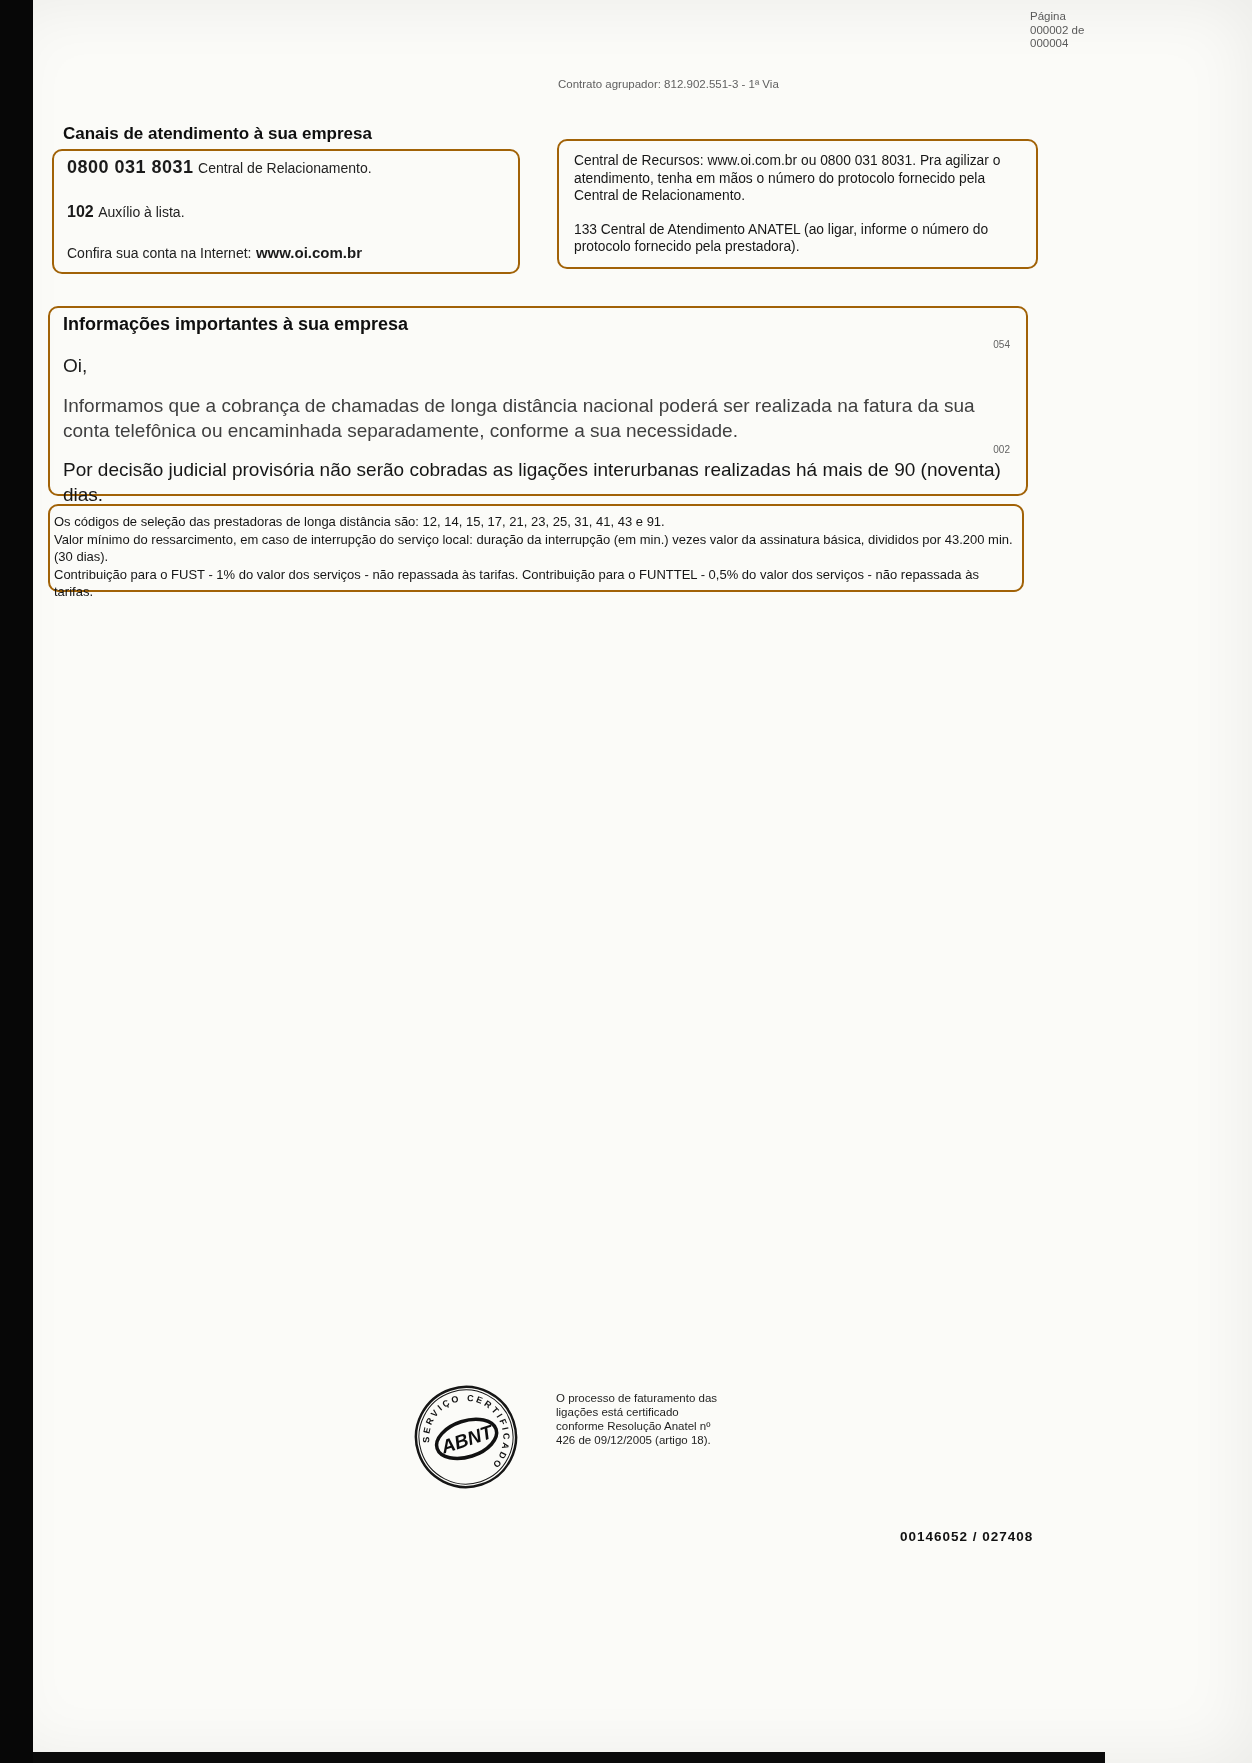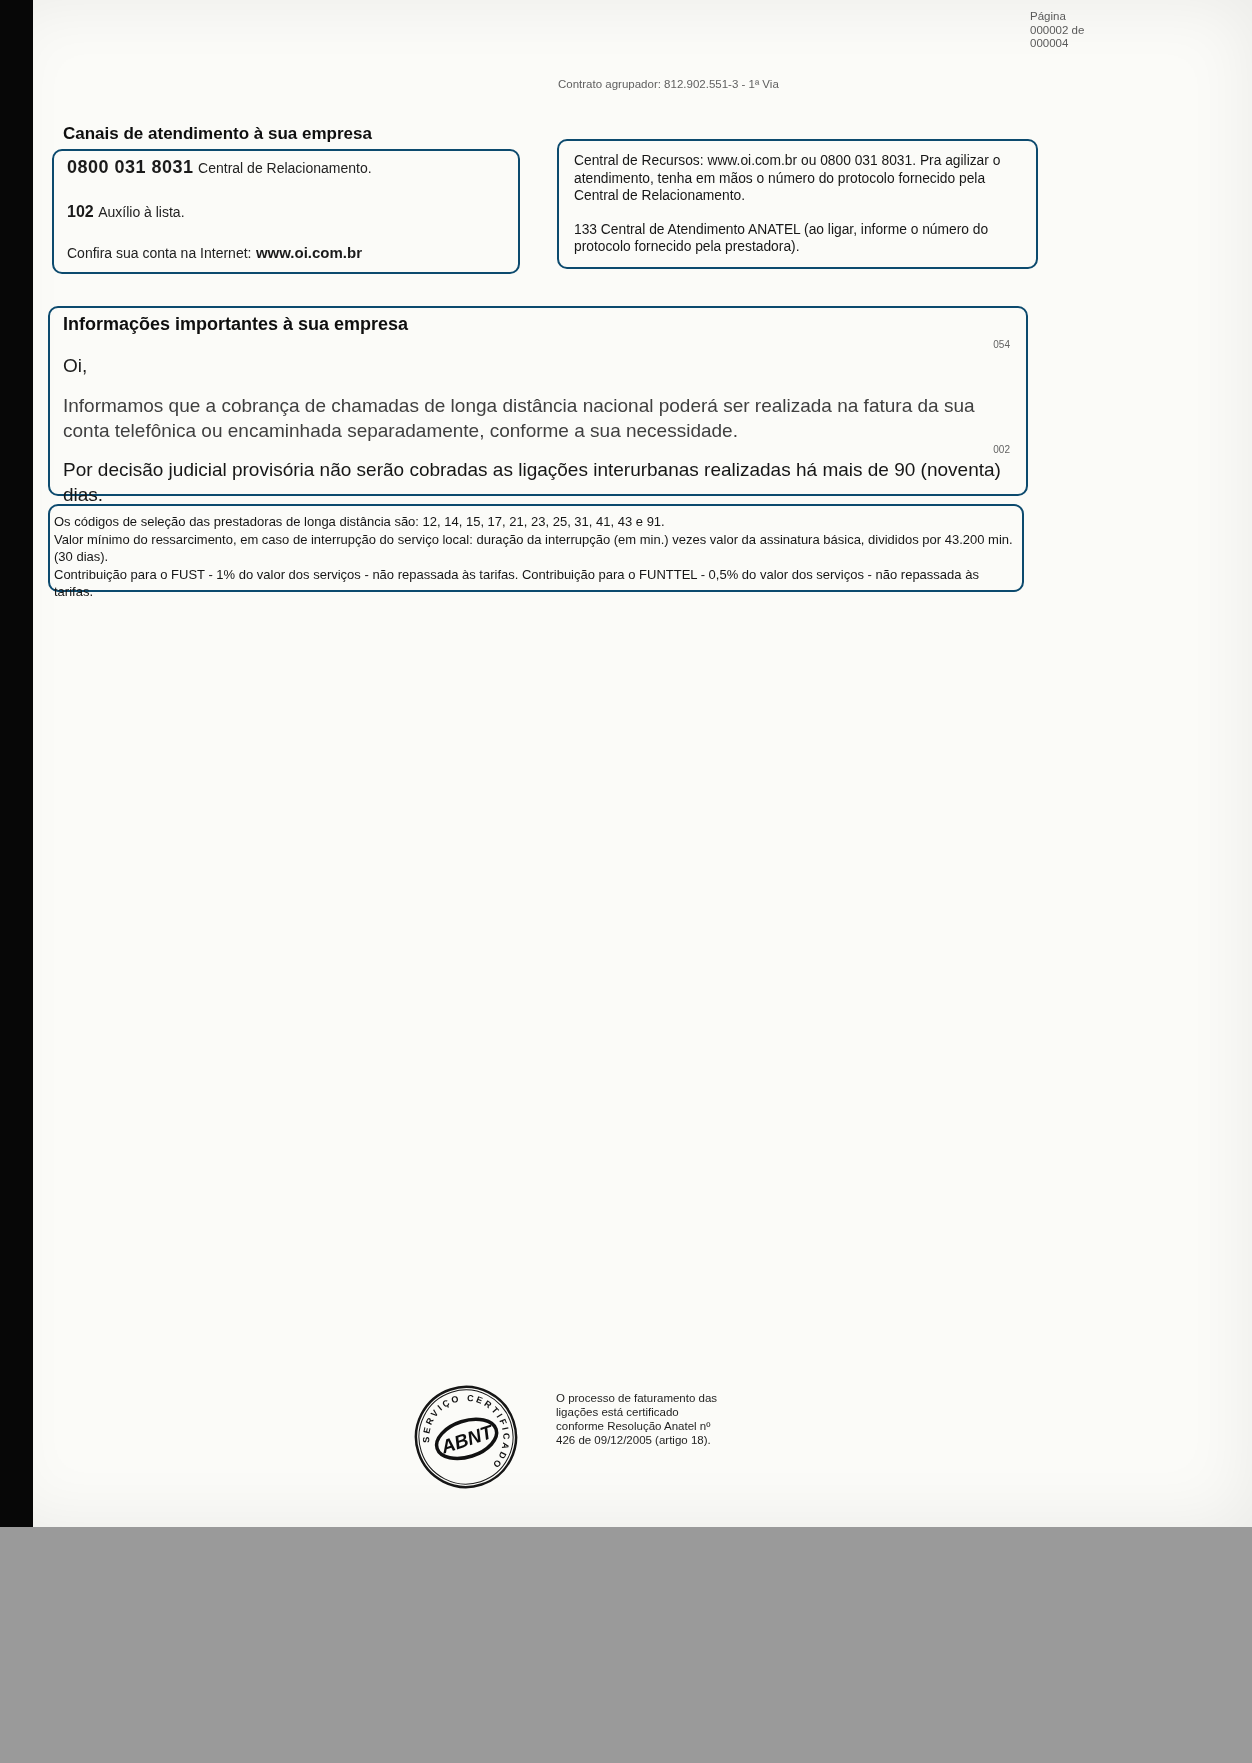--- a/index.html
+++ b/index.html
@@ -1,19 +1,19 @@
 <!DOCTYPE html>
 <html><head>
 <meta charset="utf-8">
 <style>
   html, body { margin: 0; padding: 0; background: #9a9a9a; }
   .page {
     position: relative;
     width: 1252px;
-    height: 1527px;
+    height: 1763px;
     margin: 0 auto;
     background: #fbfbf8;
     font-family: "Liberation Sans", sans-serif;
     color: #1b1b1b;
     overflow: hidden;
     box-shadow: inset 0 0 70px rgba(0,0,0,0.07);
   }
   .left-strip {
     position: absolute; left: 0; top: 0;
     width: 33px; height: 1763px;
@@ -27,21 +27,21 @@
   .page-info {
     position: absolute; left: 1030px; top: 10px;
     font-size: 11.5px; line-height: 13.5px; color: #5a5a5a;
   }
   .contract-line {
     position: absolute; left: 558px; top: 78px;
     font-size: 11.5px; color: #5f5f5f;
   }
   .box {
     position: absolute;
-    border: 2px solid #0c4a6e;
+    border: 2px solid #a16207;
     border-radius: 10px;
   }
   .channels-title {
     position: absolute; left: 63px; top: 124px;
     font-size: 17px; font-weight: bold; color: #0f0f0f;
   }
   .channels-box { left: 52px; top: 149px; width: 464px; height: 121px; }
   .channels-row1 { position: absolute; left: 13px; top: 6px; }
   .channels-row2 { position: absolute; left: 13px; top: 52px; }
   .channels-row3 { position: absolute; left: 13px; top: 93px; }

